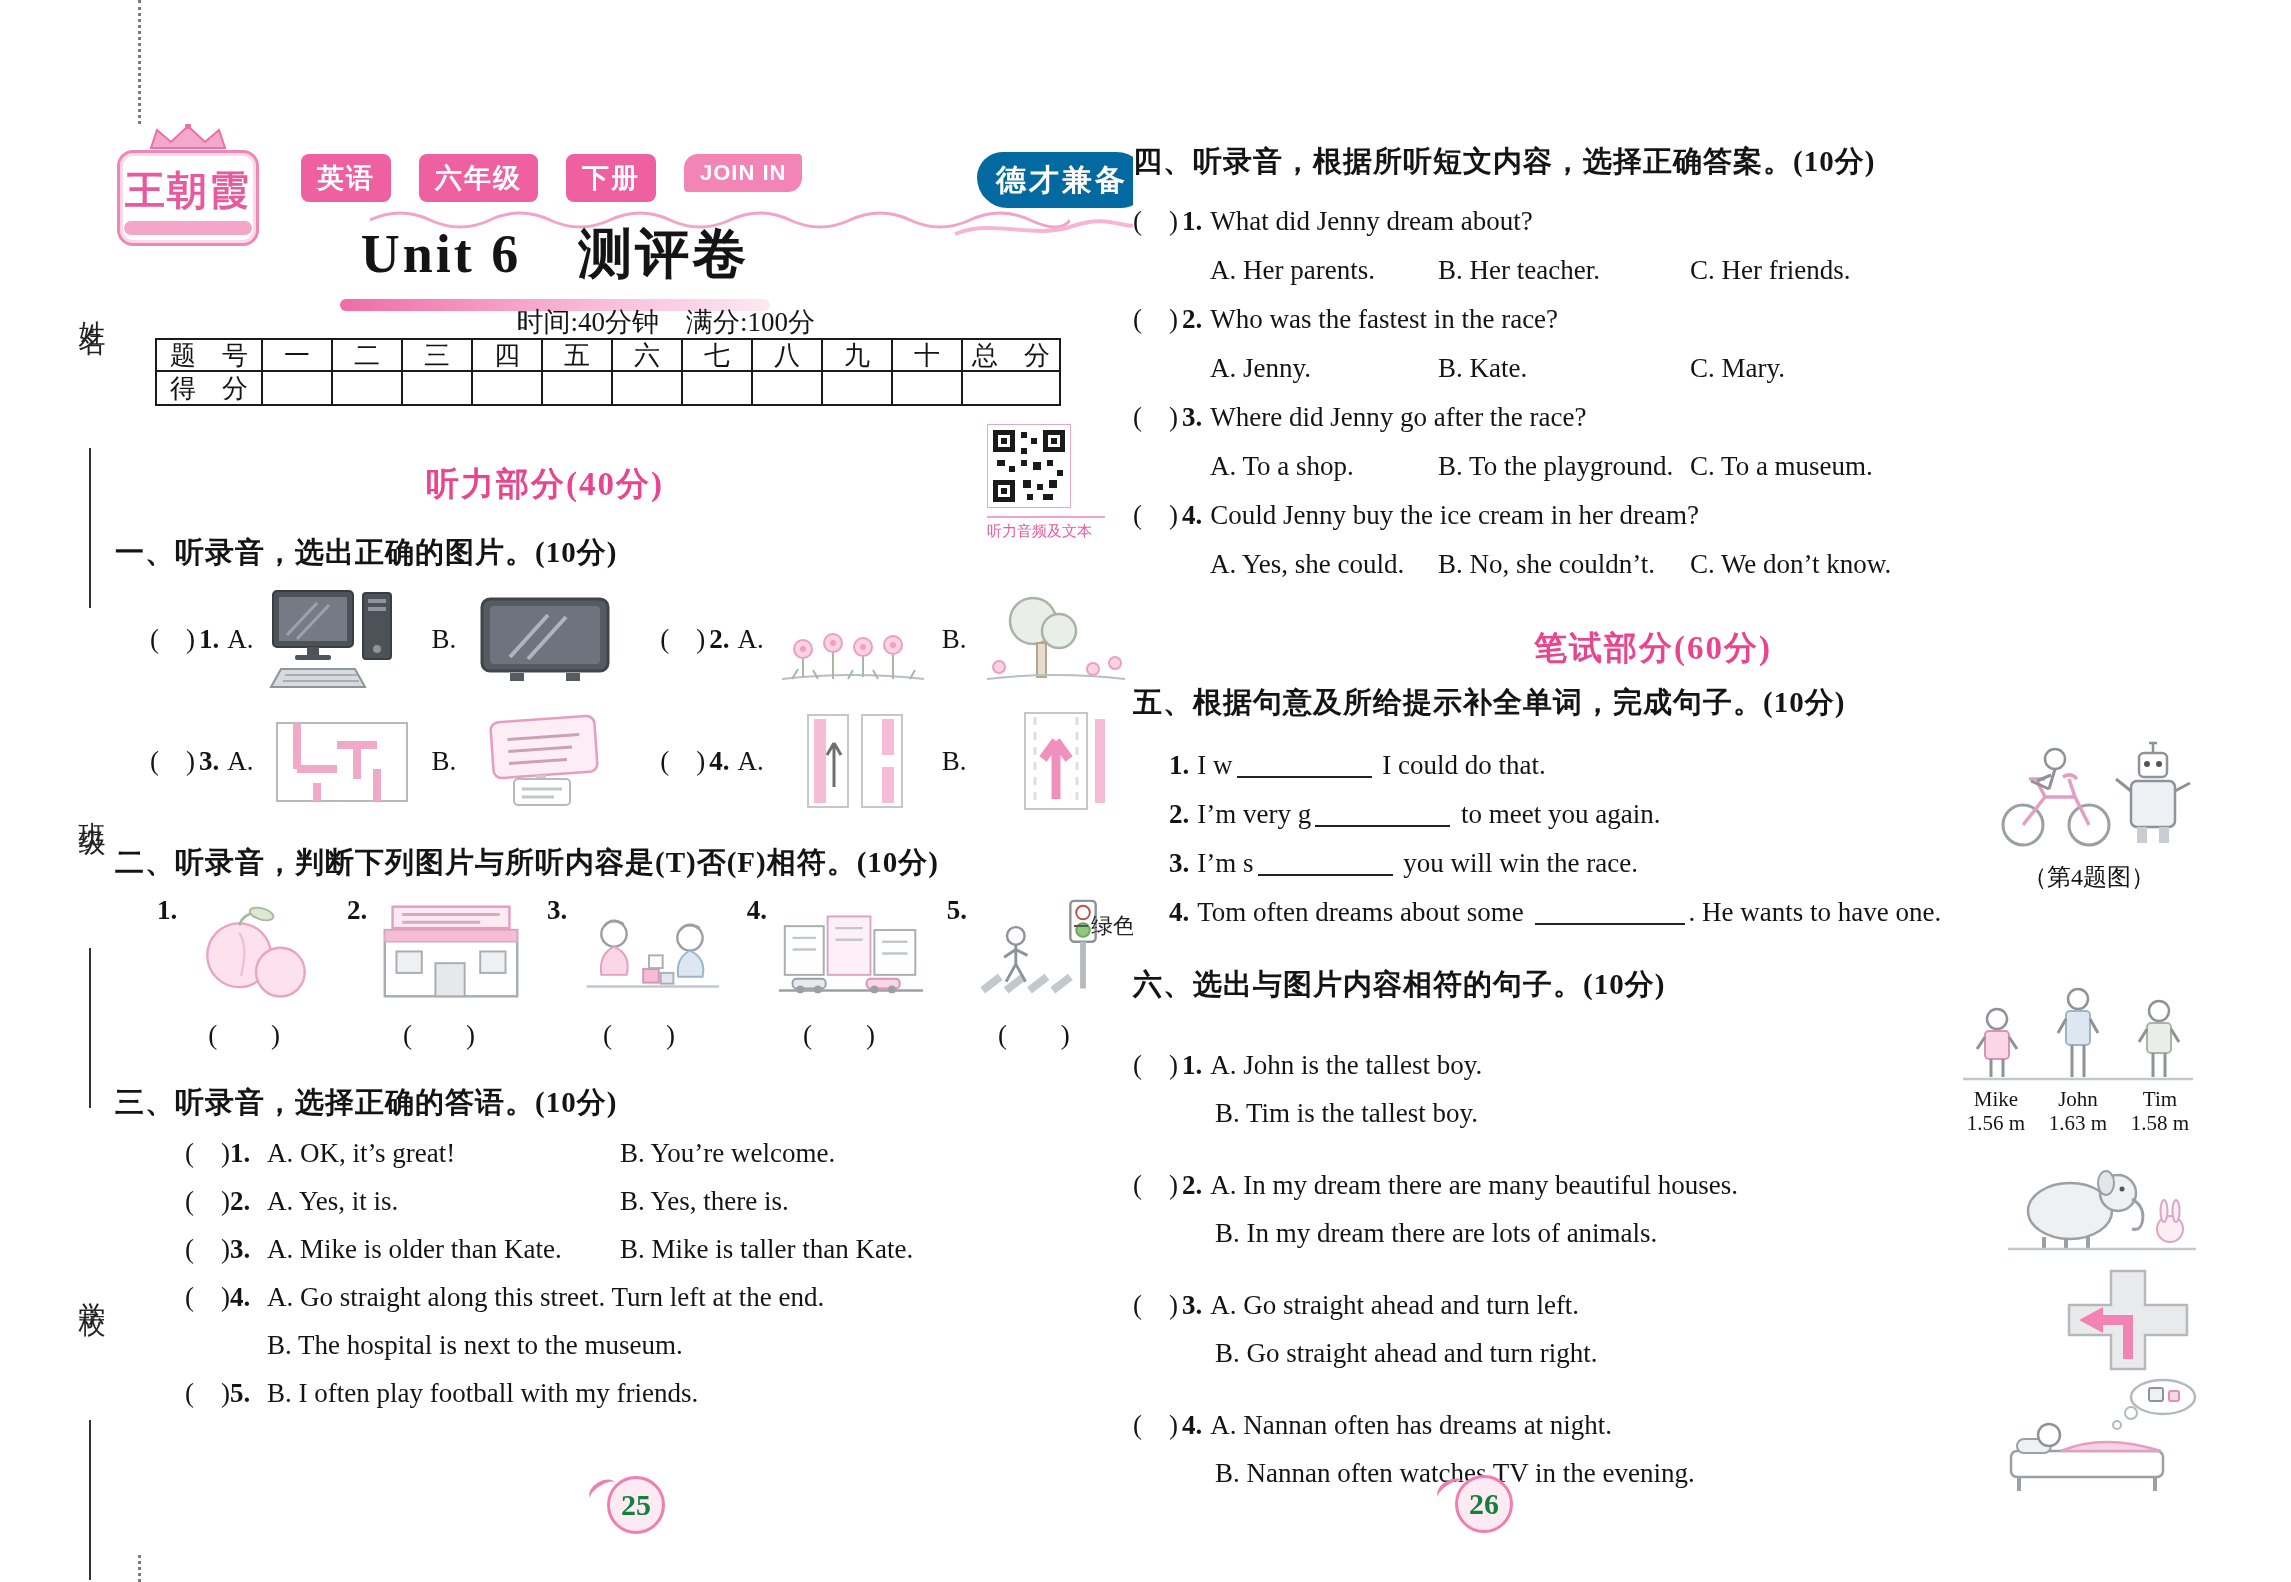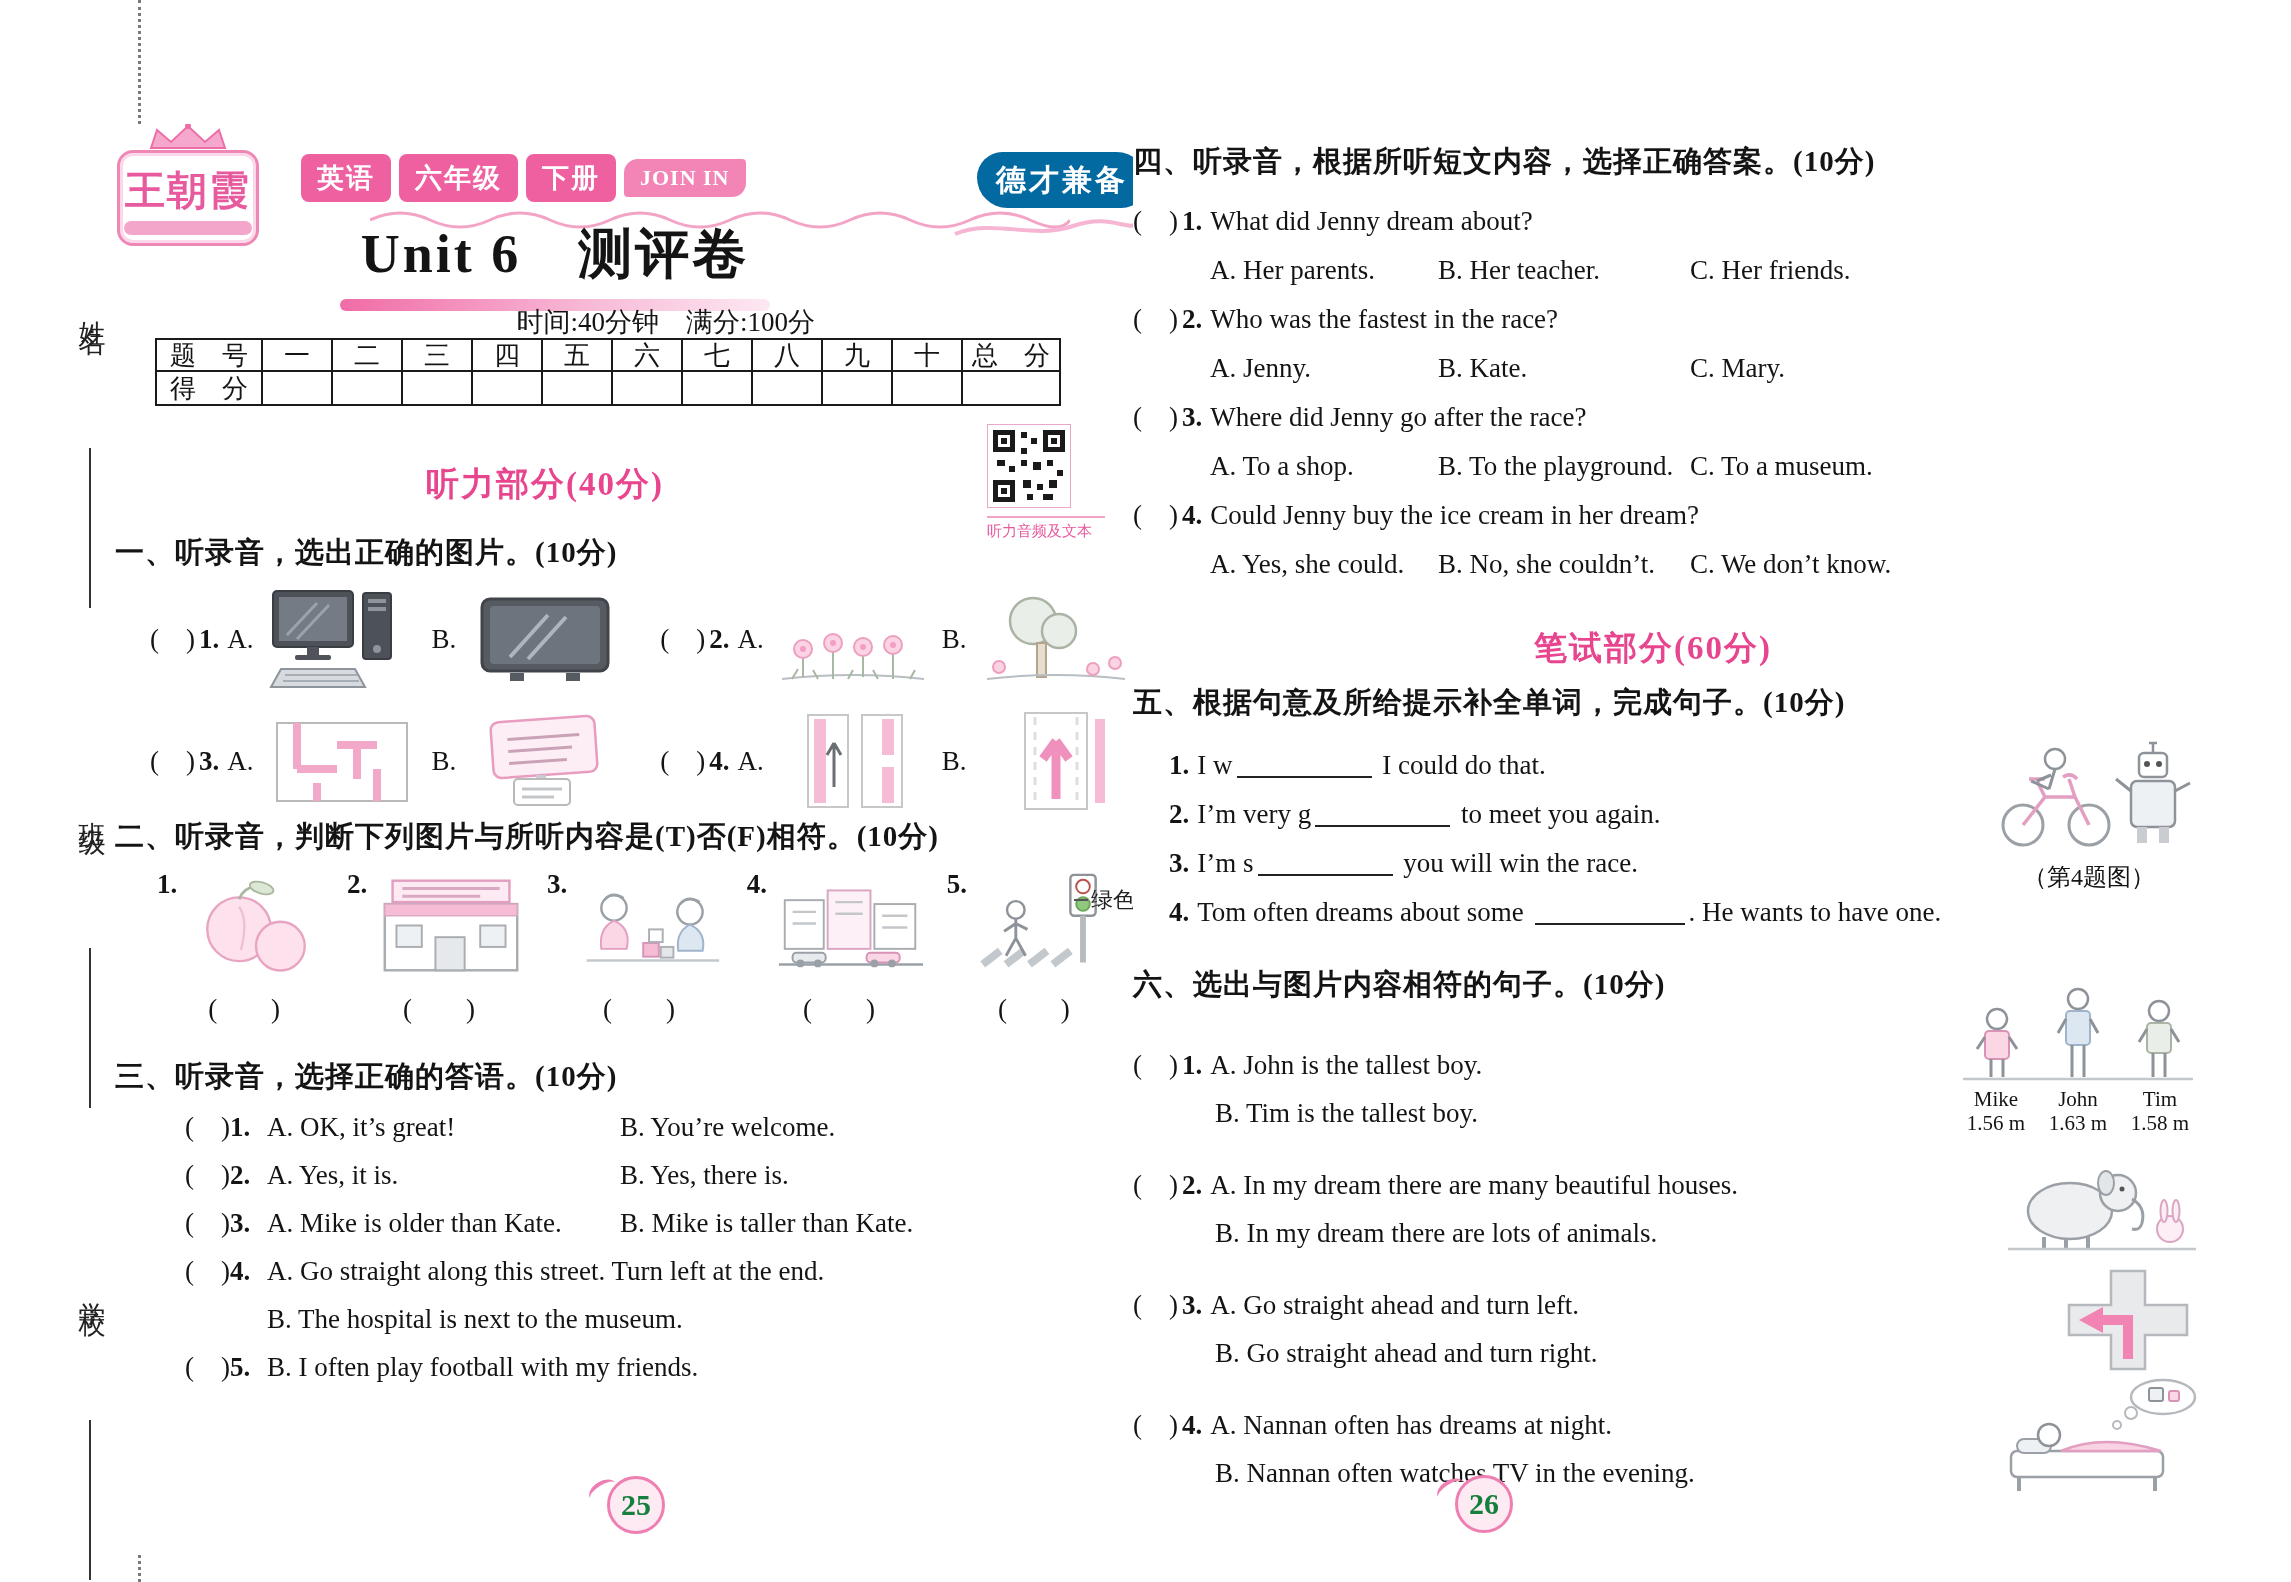--- a/index.html
+++ b/index.html
@@ -20,21 +20,21 @@
   .pageL{left:115px;top:124px;width:1032px;height:1430px}
   .pageR{left:1133px;top:117px;width:1130px;height:1440px}
 
   
   .hdr{position:relative;height:302px}
   .logo{position:absolute;left:2px;top:0;width:142px;height:182px;text-align:center}
   .logo .crown{height:26px}
   .logo .crest{border:3px solid #ef87b5;border-radius:16px;box-shadow:0 0 0 3px #fbd9ea inset;padding:16px 4px 8px;background:#fff}
   .logo .logo-name{font-size:40px;font-weight:bold;color:#e75a9e;letter-spacing:2px;line-height:44px}
   .logo .logo-band{margin-top:8px;height:14px;background:#f4a6ca;border-radius:7px}
-  .pills{position:absolute;left:186px;top:30px;display:flex;gap:8px;align-items:center;font-family:Liberation Serif, serif}
+  .pills{position:absolute;left:186px;top:30px;display:flex;gap:28px;align-items:flex-start;font-family:Liberation Sans, sans-serif}
   .pill{background:#ee609f;color:#fff;font-weight:bold;font-size:27px;padding:6px 16px;border-radius:8px;letter-spacing:2px}
   .pill.brand{background:#f285b5;font-size:22px;letter-spacing:1px;border-radius:14px 4px 14px 4px}
   .wave{position:absolute;left:255px;top:82px}
   .badge{position:absolute;left:862px;top:28px;width:170px;height:56px;background:#0369a1;color:#fff;font-weight:bold;font-size:30px;letter-spacing:3px;display:flex;align-items:center;justify-content:center;border-radius:30px 36px 30px 36px;font-family:"Liberation Sans","DejaVu Sans",sans-serif}
   .badge-curl{position:absolute;left:838px;top:92px}
   .title-wrap{position:absolute;left:0;top:94px;width:880px;text-align:center}
   .main-title{font-size:54px;font-weight:bold;letter-spacing:3px}
   .ribbon{margin:8px auto 0;width:430px;height:12px;border-radius:7px;background:linear-gradient(90deg,#f06ca6,#f8bcd8 60%,#fde8f2)}
   .timeinfo{position:absolute;left:0;top:180px;width:700px;text-align:right;font-size:27px}
   .score-table{position:absolute;left:40px;top:214px;display:grid;grid-template-columns:106px repeat(10,70px) 96px;border:2.5px solid #1a1a1a;background:#fff}
@@ -54,21 +54,21 @@
   .qr{position:absolute;left:872px;top:300px;width:118px;text-align:left}
   .qr-cap{margin-top:4px;border-top:2px solid #f3a3c6;padding-top:4px;font-size:15px;color:#e75a9e;font-family:"Liberation Sans","DejaVu Sans",sans-serif;white-space:nowrap}
 
   
   .s1{margin-top:26px}
   .s1row{display:flex;align-items:center;gap:14px;padding-left:35px;margin-top:10px;height:112px}
   .s1 .gap2{margin-left:26px}
   .line-sz{font-size:27px;white-space:nowrap}
 
   
-  .s2{}
+  .s2{margin-top:26px}
   .s2row{display:flex;justify-content:space-between;padding:12px 26px 0 42px}
   .s2g{display:flex;flex-direction:column;align-items:center;position:relative}
   .s2top{display:flex;align-items:flex-start;gap:4px}
   .s2top b{font-size:27px}
   .s2paren{margin-top:10px;font-size:27px}
   .green-note{position:absolute;right:-14px;top:16px;font-size:22px;color:#222;white-space:nowrap}
   .green-note::before{content:"";display:inline-block;width:14px;border-top:2px solid #555;vertical-align:6px;margin-right:3px}
 
   
   .s3{margin-top:30px}

